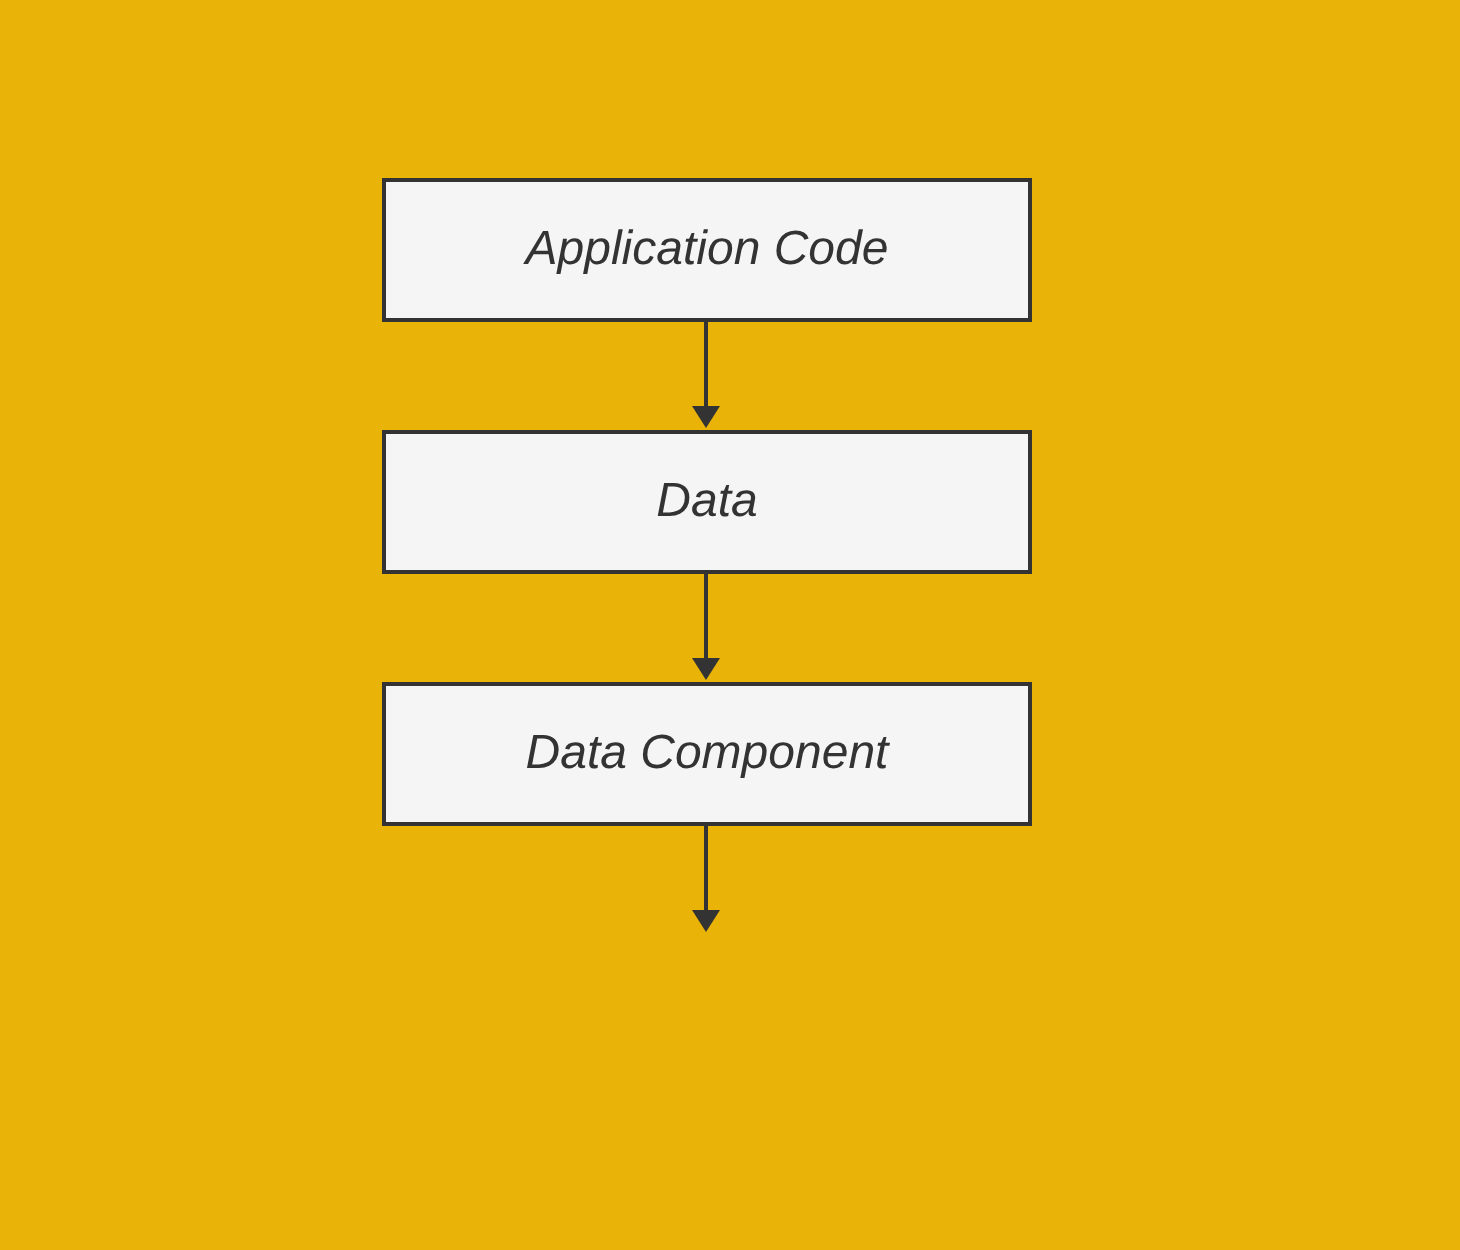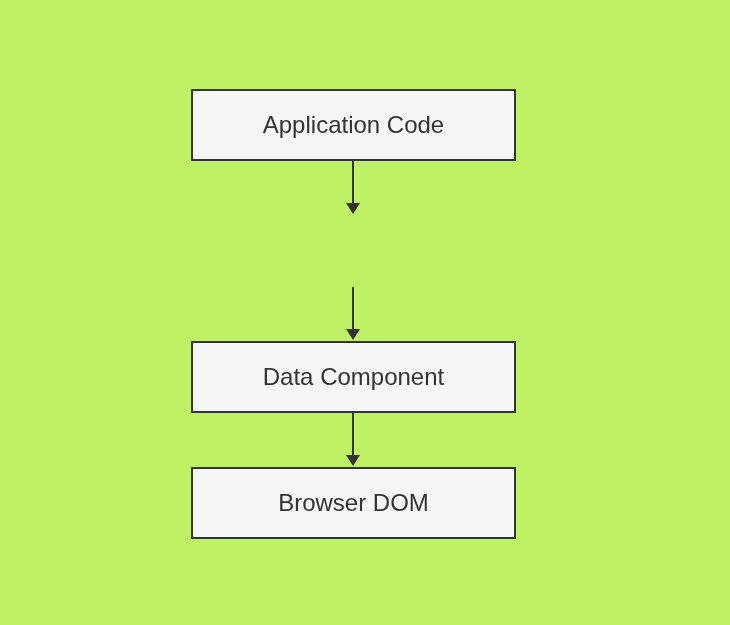--- a/index.html
+++ b/index.html
@@ -4,23 +4,24 @@
 <style>
   html, body {
     margin: 0;
     padding: 0;
     background: #ffffff;
   }
   .canvas {
     position: relative;
     width: 730px;
     height: 625px;
-    background: #bef264;
+    background: #eab308;
     font-family: "Liberation Sans", "DejaVu Sans", sans-serif;
     overflow: hidden;
+    font-style: italic;
   }
   .node {
     position: absolute;
     left: 191px;
     width: 325px;
     height: 72px;
     box-sizing: border-box;
     background: #f5f5f5;
     border: 2px solid #333333;
     display: flex;
@@ -65,28 +66,28 @@
 
 <div class="canvas">
 
   <div class="node node-1">
     <span>Application Code</span>
   </div>
 
   <div class="edge-line edge-line-1"></div>
   <div class="edge-head edge-head-1"></div>
 
+  <div class="node node-2">
+    <span>Data</span>
+  </div>
 
   <div class="edge-line edge-line-2"></div>
   <div class="edge-head edge-head-2"></div>
 
   <div class="node node-3">
     <span>Data Component</span>
   </div>
 
   <div class="edge-line edge-line-3"></div>
   <div class="edge-head edge-head-3"></div>
 
-  <div class="node node-4">
-    <span>Browser DOM</span>
-  </div>
 
 </div>
 
 </body></html>

